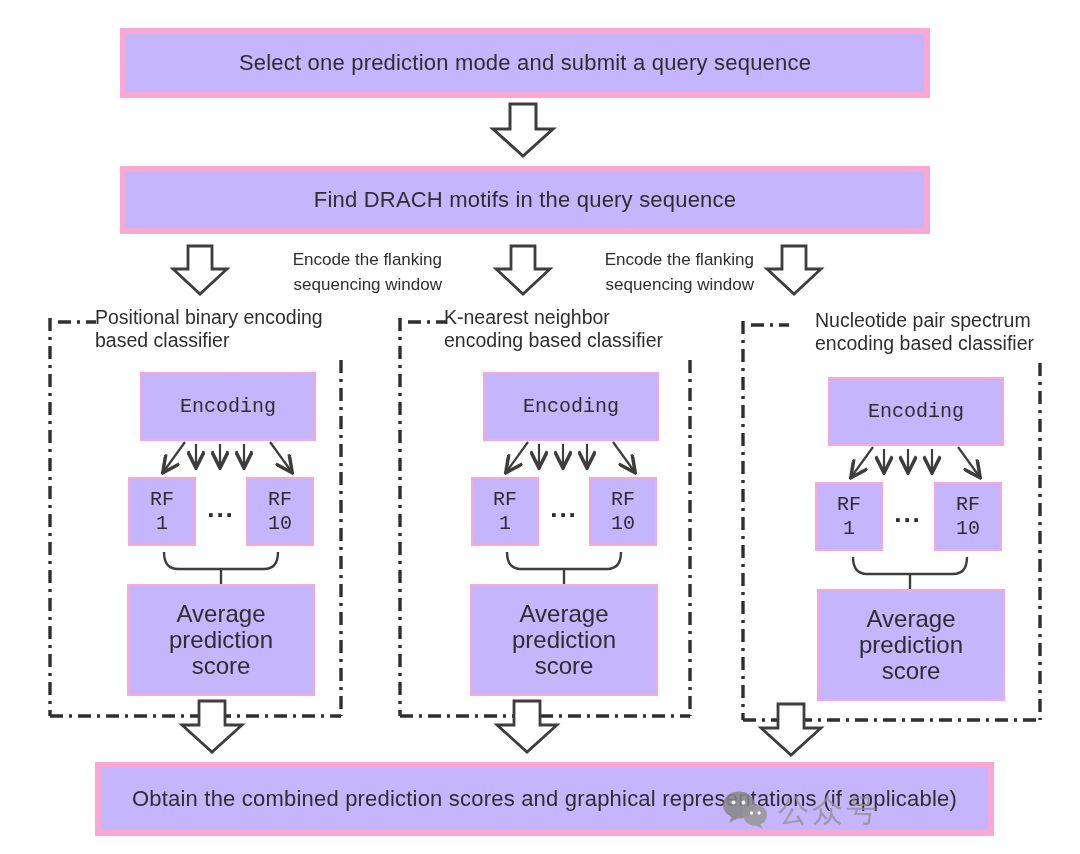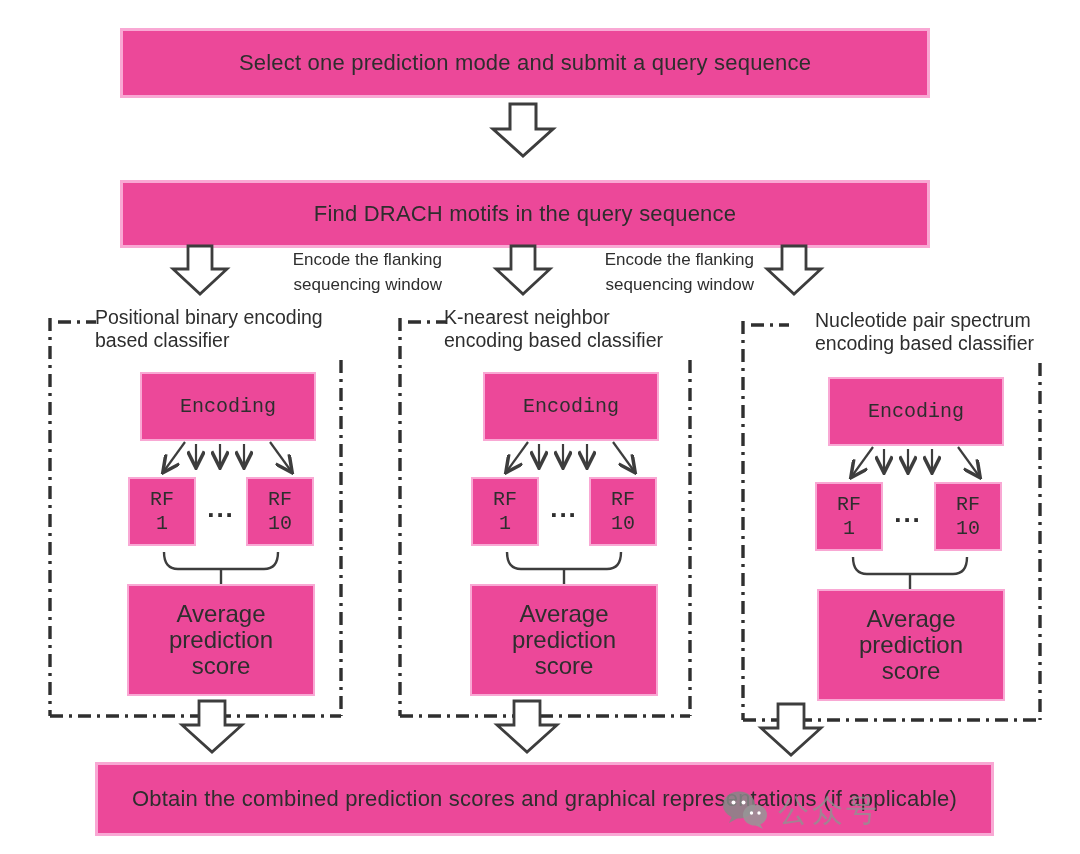--- a/index.html
+++ b/index.html
@@ -2,21 +2,21 @@
 <html><head>
 <meta charset="utf-8">
 <style>
   html,body{margin:0;padding:0;background:#ffffff;}
   .canvas{
     position:relative;width:1080px;height:854px;background:#ffffff;
     font-family:"Liberation Sans","DejaVu Sans",sans-serif;
     color:#2e2e2e;overflow:hidden;
   }
   .box{
-    position:absolute;background:#ec4899;border:3px solid #f9a8d4;
+    position:absolute;background:#c4b5fd;border:6px solid #f9a8d4;
     display:flex;align-items:center;justify-content:center;
     text-align:center;box-sizing:border-box;
   }
   .box.inner{border-width:2.5px;}
   .big-text{font-size:22px;letter-spacing:0.2px;}
   .panel-title{
     position:absolute;font-size:19.5px;line-height:23px;
     white-space:pre-line;text-align:left;
   }
   .encode-label{
@@ -50,21 +50,21 @@
   </svg>
 
   <div class="box big-text" style="left:120px;top:28px;width:810px;height:70px;">
     <span>Select one prediction mode and submit a query sequence</span>
   </div>
 
   <svg style="left:489px;top:102px;" width="68" height="56" viewBox="0 0 68 56">
     <polygon points="21,2 47,2 47,27 64,27 34,54 4,27 21,27" fill="#ffffff" stroke="#3d3d3d" stroke-width="3"></polygon>
   </svg>
 
-  <div class="box big-text" style="left:120px;top:180px;width:810px;height:68px;">
+  <div class="box big-text" style="left:120px;top:166px;width:810px;height:68px;">
     <span>Find DRACH motifs in the query sequence</span>
   </div>
 
   <svg style="left:169px;top:244px;" width="62" height="52" viewBox="0 0 62 52">
     <polygon points="19,2 43,2 43,25 58,25 31,50 4,25 19,25" fill="#ffffff" stroke="#3d3d3d" stroke-width="2.8"></polygon>
   </svg>
   <div class="encode-label" style="left:236px;top:247px;width:206px;">Encode the flanking
 sequencing window</div>
 
   <svg style="left:492px;top:244px;" width="62" height="52" viewBox="0 0 62 52">

